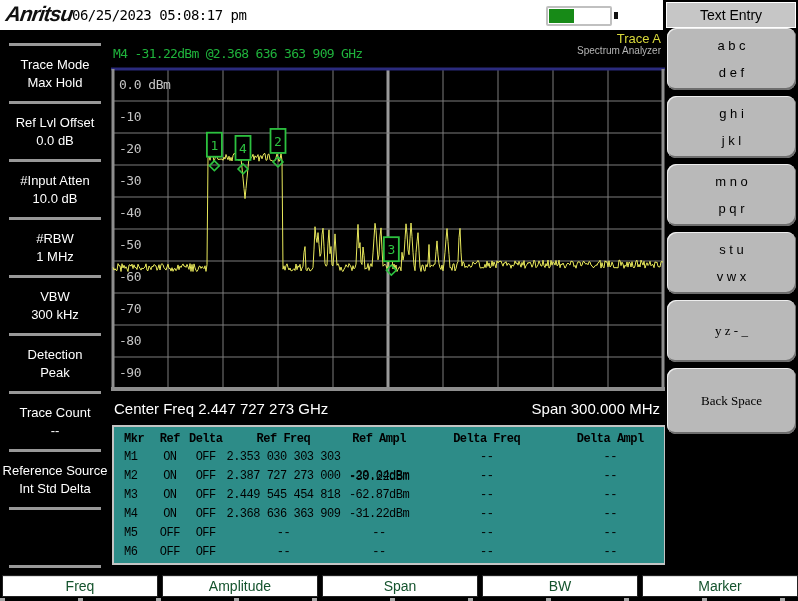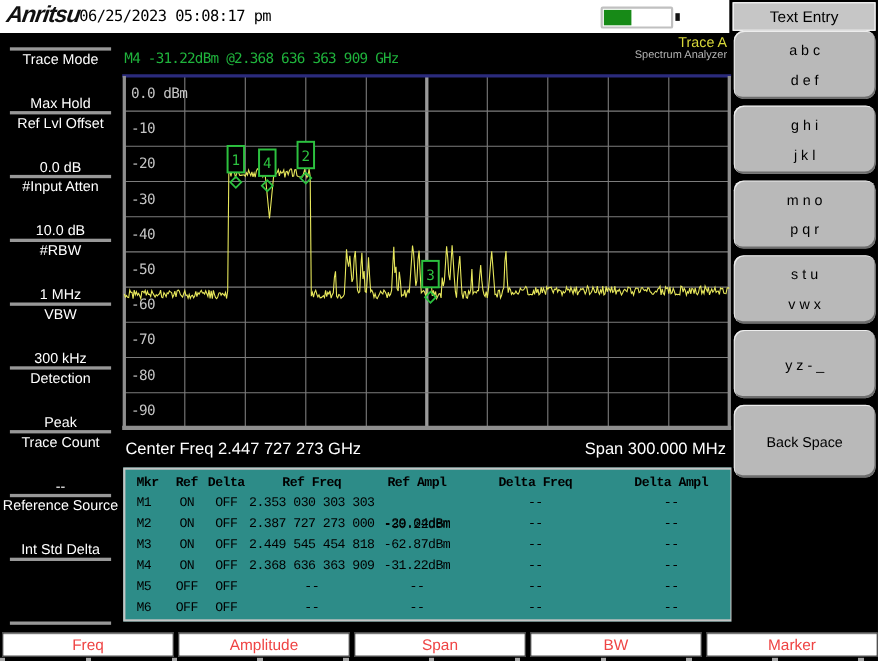--- a/index.html
+++ b/index.html
@@ -17,21 +17,21 @@
   .battery-nub{position:absolute;right:-8px;top:4px;width:4px;height:7px;background:#111;}
   
   .trace-a{position:absolute;right:137px;top:31px;font-size:13px;color:#d8d83a;}
   .analyzer{position:absolute;right:137px;top:45px;font-size:10px;color:#b4b4b4;}
   .readout{position:absolute;left:113px;top:46px;font-family:"DejaVu Sans Mono",monospace;
         font-size:13px;letter-spacing:-0.7px;color:#1fb33c;}
   
   .sidebar{position:absolute;left:0;top:30px;width:110px;height:545px;}
   .side-sep{position:absolute;left:9px;width:92px;height:3px;background:#989898;}
   .side-item{position:absolute;left:0;width:110px;height:55px;display:flex;flex-direction:column;
-        align-items:center;justify-content:space-between;gap:3px;color:#fff;font-size:13px;text-align:center;}
+        align-items:center;justify-content:center;gap:3px;color:#fff;font-size:13px;text-align:center;}
   
   #plot{position:absolute;left:111px;top:67px;}
   .freqbar{position:absolute;left:111px;top:399px;width:552px;height:20px;color:#fff;font-size:15px;}
   .freqbar .cf{position:absolute;left:3px;top:1px;}
   .freqbar .sp{position:absolute;right:3px;top:1px;}
   
   .mtable{position:absolute;left:112px;top:425px;width:554px;height:140px;background:#2d8c88;
         border:2px solid #c4c4c4;box-sizing:border-box;font-family:"DejaVu Sans Mono",monospace;
         font-size:12px;letter-spacing:-0.5px;color:#000;overflow:hidden;}
   .trow{display:flex;height:19px;align-items:center;font-family:Liberation Mono, monospace;}
@@ -40,25 +40,25 @@
   .tcell.c0{text-align:left;padding-left:10px;}
   
   .keypad{position:absolute;left:665px;top:0;width:133px;height:601px;background:#000;}
   .kpd-title{position:absolute;left:1px;top:2px;width:128px;height:24px;background:#c6c6c6;
         border:1px solid #fff;display:flex;align-items:center;justify-content:center;
         font-size:14px;color:#000;}
   .kbtn{position:absolute;left:2px;width:129px;background:#b9b9b9;border-radius:9px;color:#000;
         font-size:13px;display:flex;flex-direction:column;align-items:center;box-sizing:border-box;
         justify-content:space-between;padding:10px 0;
         box-shadow:inset 1px 1px 0 #ededed, inset -1px -2px 0 #6e6e6e;}
-  .kbtn.single{justify-content:center;}
+  .kbtn.single{justify-content:center;font-family:Liberation Serif, serif;}
   
   .nav-btn{position:absolute;top:575px;height:22px;width:156px;background:#fff;border:1px solid #222;
         box-sizing:border-box;box-shadow:inset 0 1px 0 #ddd;display:flex;align-items:center;
-        justify-content:center;font-size:14px;color:#ef4444;}
+        justify-content:center;font-size:14px;color:#14532d;}
   .bottom-sliver{position:absolute;left:0;top:598px;width:798px;height:3px;
         background:repeating-linear-gradient(90deg,#cfcfcf 0 5px,#000 5px 78px);opacity:.8;}
 </style>
 </head>
 <body>
 
 <div id="screen">
 
   <div class="topbar">
     <span class="logo">Anritsu</span>

